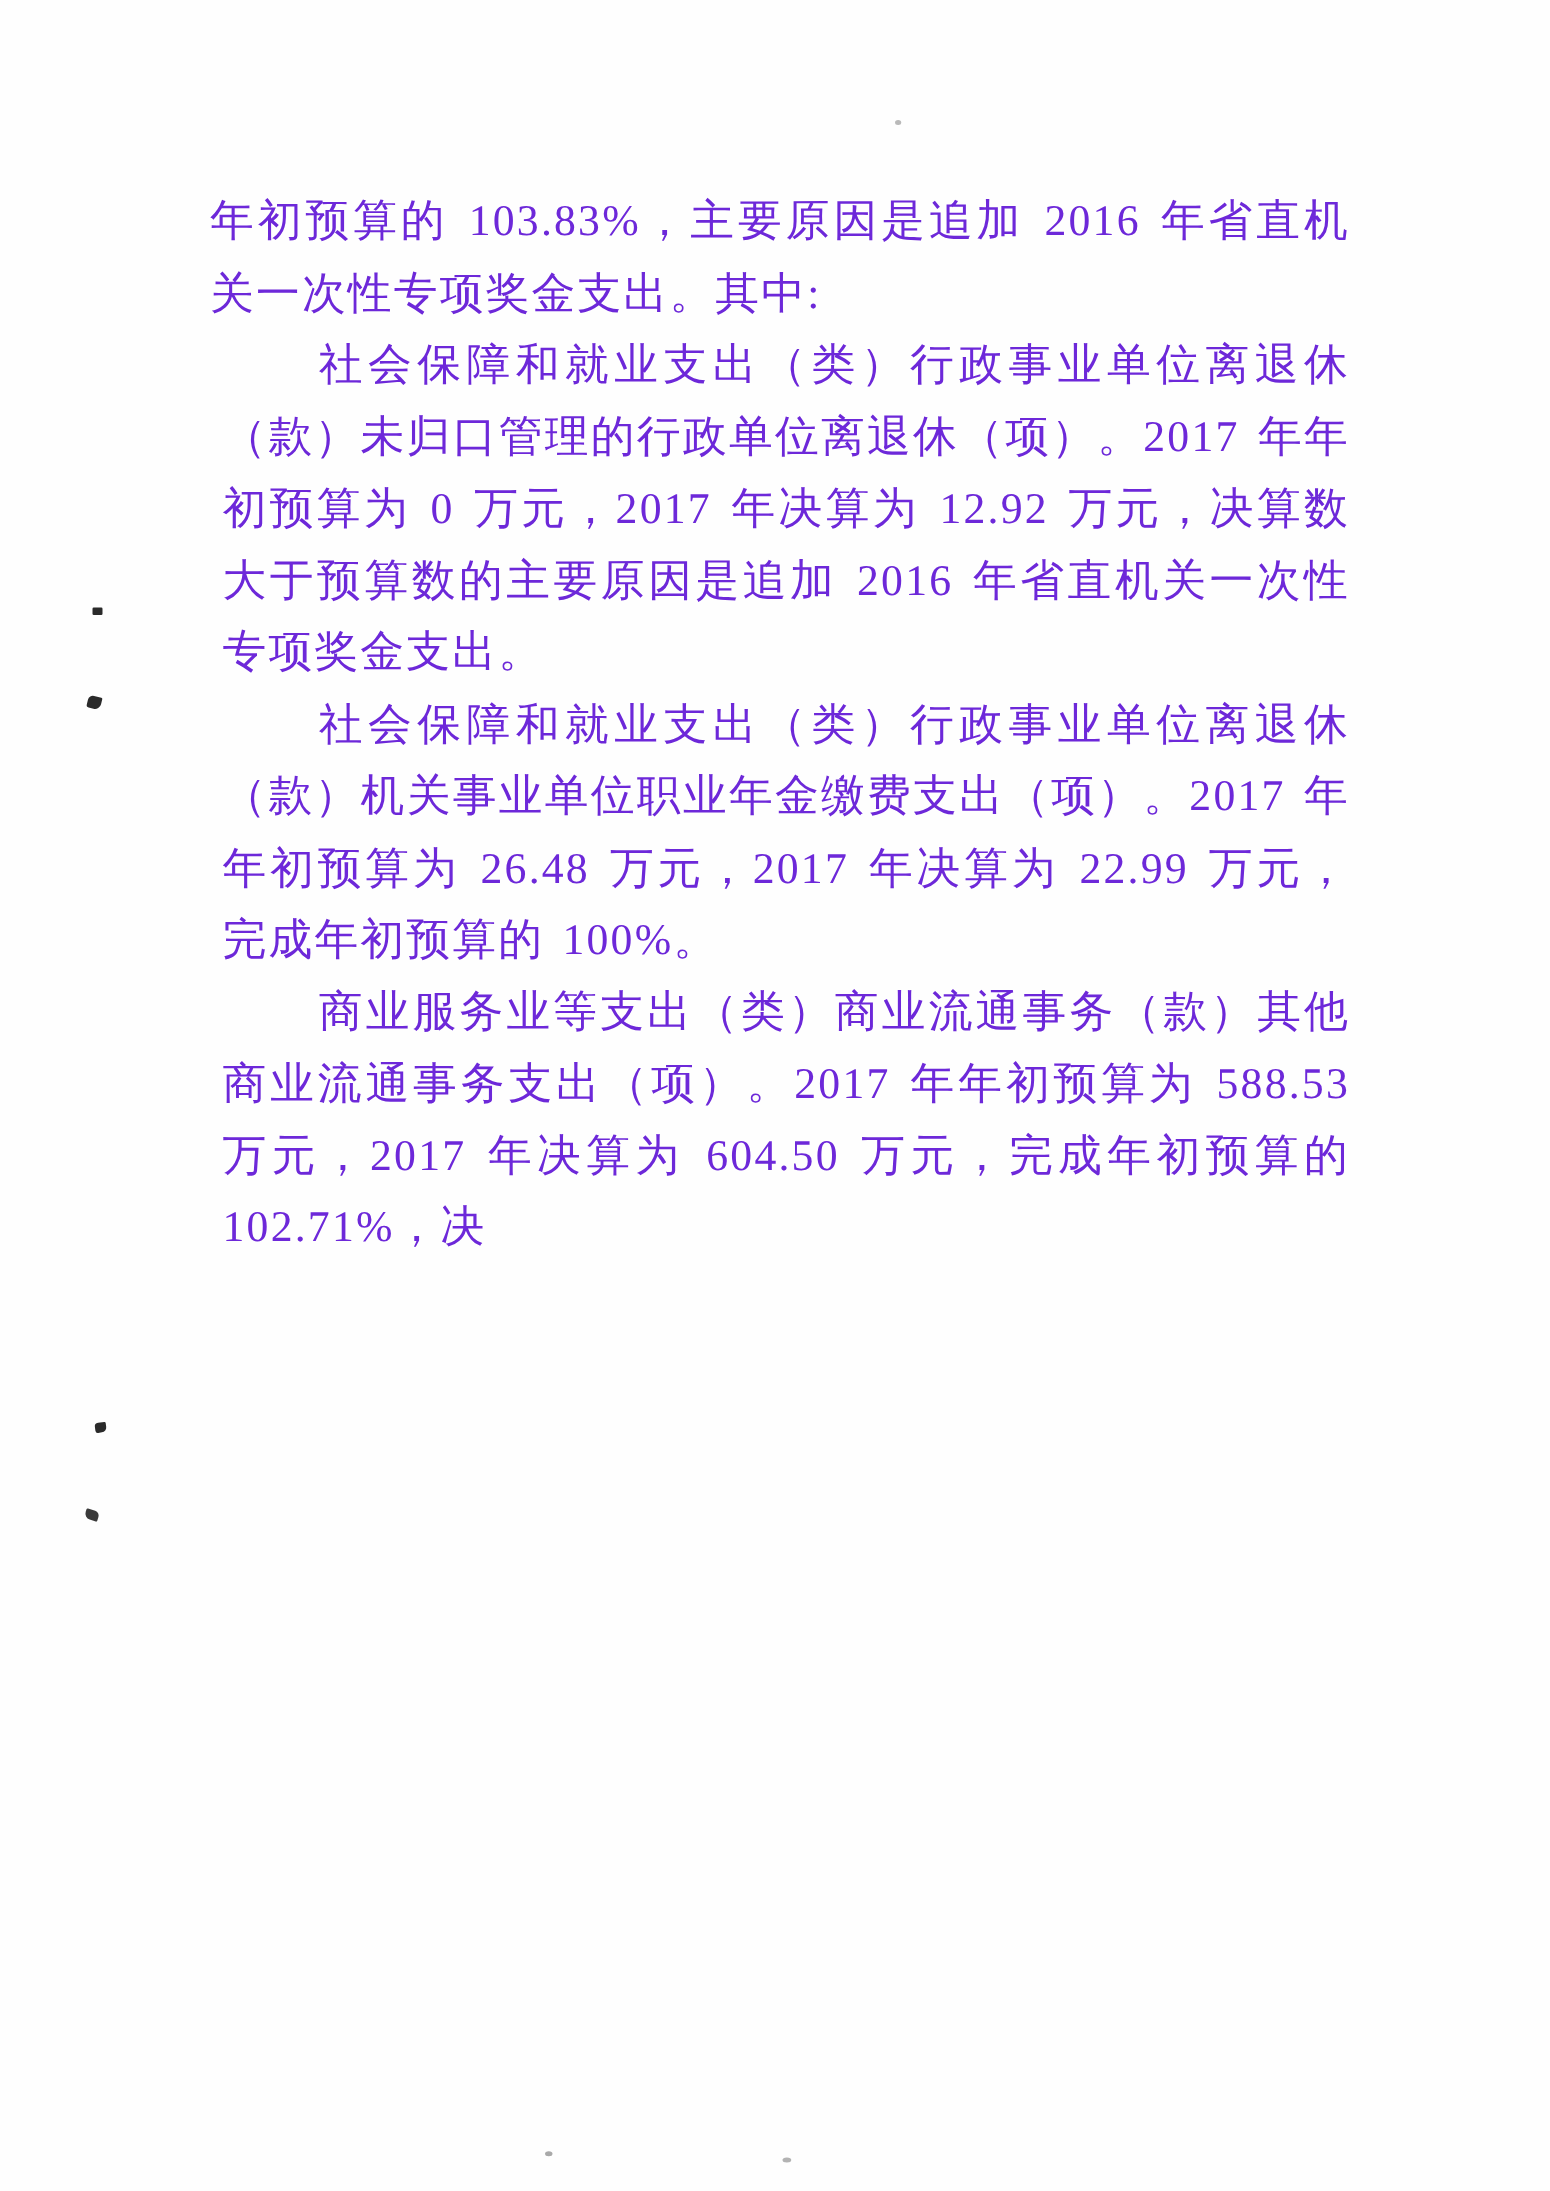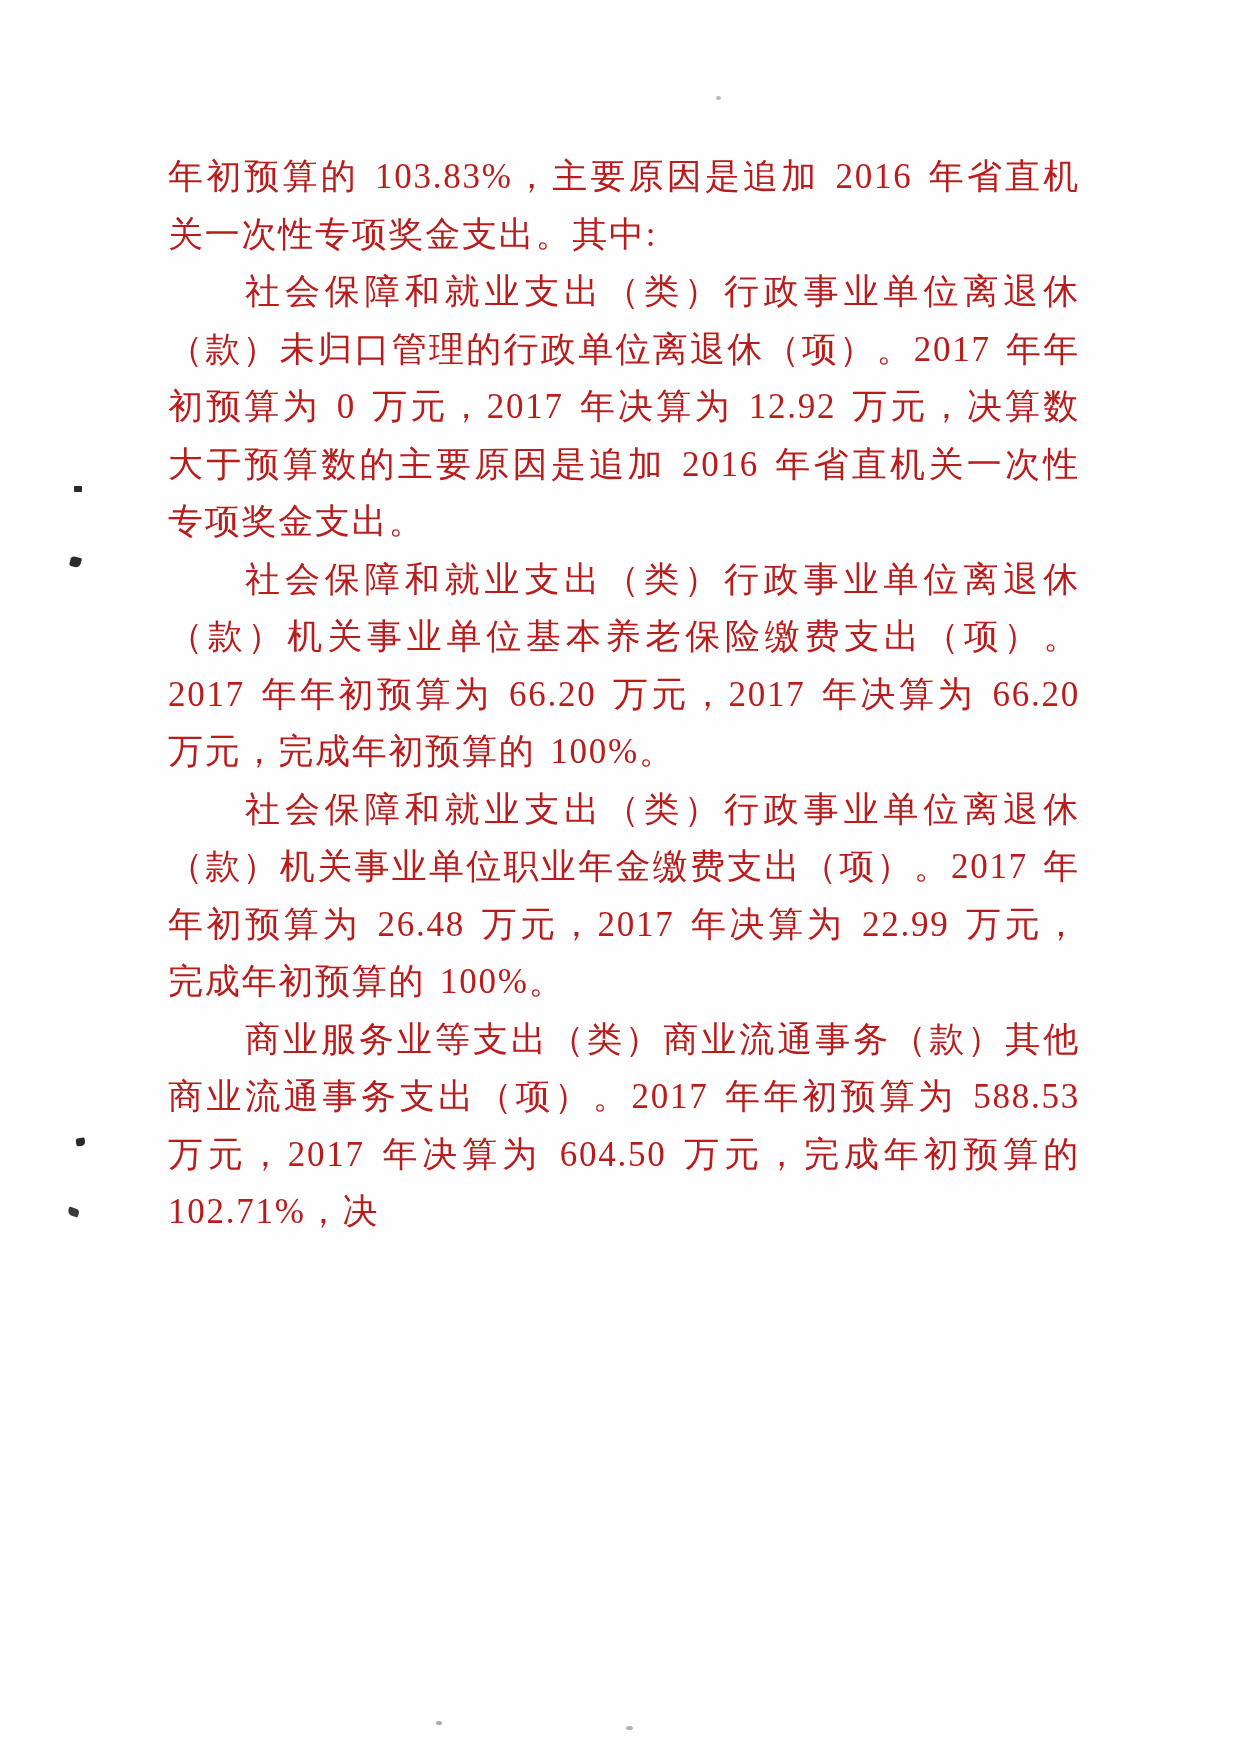--- a/index.html
+++ b/index.html
@@ -8,40 +8,41 @@
     background: #e8e8e8;
   }
   .page {
     position: relative;
     width: 1240px;
     height: 1753px;
     margin: 0 auto;
     background: #fefefe;
     overflow: hidden;
     font-family: "Liberation Serif", "DejaVu Serif", serif;
-    color: #b91c1c;
+    color: #6d28d9;
   }
   .text-block {
     position: absolute;
     left: 168px;
     top: 148px;
     width: 912px;
   }
   .para {
     margin: 0;
     font-size: 35px;
     line-height: 57.5px;
     text-align: justify;
     text-justify: inter-character;
     letter-spacing: 0.05em;
     word-spacing: 0.12em;
     -webkit-font-smoothing: none;
   }
   .para.indent {
     text-indent: 2.2em;
+    margin-left: 10px;
   }
   
   .artifact {
     position: absolute;
     background: #2a2a2a;
   }
   .artifact.sq1   { left: 74px;  top: 486px;  width: 8px;  height: 6px;  border-radius: 1px; }
   .artifact.blob1 { left: 70px;  top: 557px;  width: 11px; height: 10px; border-radius: 4px 1px 5px 2px; transform: rotate(14deg); }
   .artifact.blob2 { left: 76px;  top: 1138px; width: 9px;  height: 8px;  border-radius: 3px 1px 4px 2px; transform: rotate(-8deg); }
   .artifact.check1{ left: 68px;  top: 1208px; width: 11px; height: 8px;  border-radius: 1px 4px 1px 5px; transform: rotate(18deg); background:#3a3a3a; }
@@ -50,21 +51,20 @@
   .artifact.faint-bot2   { left: 626px; top: 1726px; width: 7px; height: 4px; background: #b3b3b3; border-radius: 50%; }
 </style>
 </head>
 <body>
 
 <div class="page">
 
   <div class="text-block">
       <p class="para">年初预算的 103.83%，主要原因是追加 2016 年省直机关一次性专项奖金支出。其中:</p>
       <p class="para indent">社会保障和就业支出（类）行政事业单位离退休（款）未归口管理的行政单位离退休（项）。2017 年年初预算为 0 万元，2017 年决算为 12.92 万元，决算数大于预算数的主要原因是追加 2016 年省直机关一次性专项奖金支出。</p>
-      <p class="para indent">社会保障和就业支出（类）行政事业单位离退休（款）机关事业单位基本养老保险缴费支出（项）。2017 年年初预算为 66.20 万元，2017 年决算为 66.20 万元，完成年初预算的 100%。</p>
       <p class="para indent">社会保障和就业支出（类）行政事业单位离退休（款）机关事业单位职业年金缴费支出（项）。2017 年年初预算为 26.48 万元，2017 年决算为 22.99 万元，完成年初预算的 100%。</p>
       <p class="para indent">商业服务业等支出（类）商业流通事务（款）其他商业流通事务支出（项）。2017 年年初预算为 588.53 万元，2017 年决算为 604.50 万元，完成年初预算的 102.71%，决</p>
     </div>
 
   <div class="artifact faint-top"></div>
   <div class="artifact sq1"></div>
   <div class="artifact blob1"></div>
   <div class="artifact blob2"></div>
   <div class="artifact check1"></div>
   <div class="artifact faint-bot1"></div>

